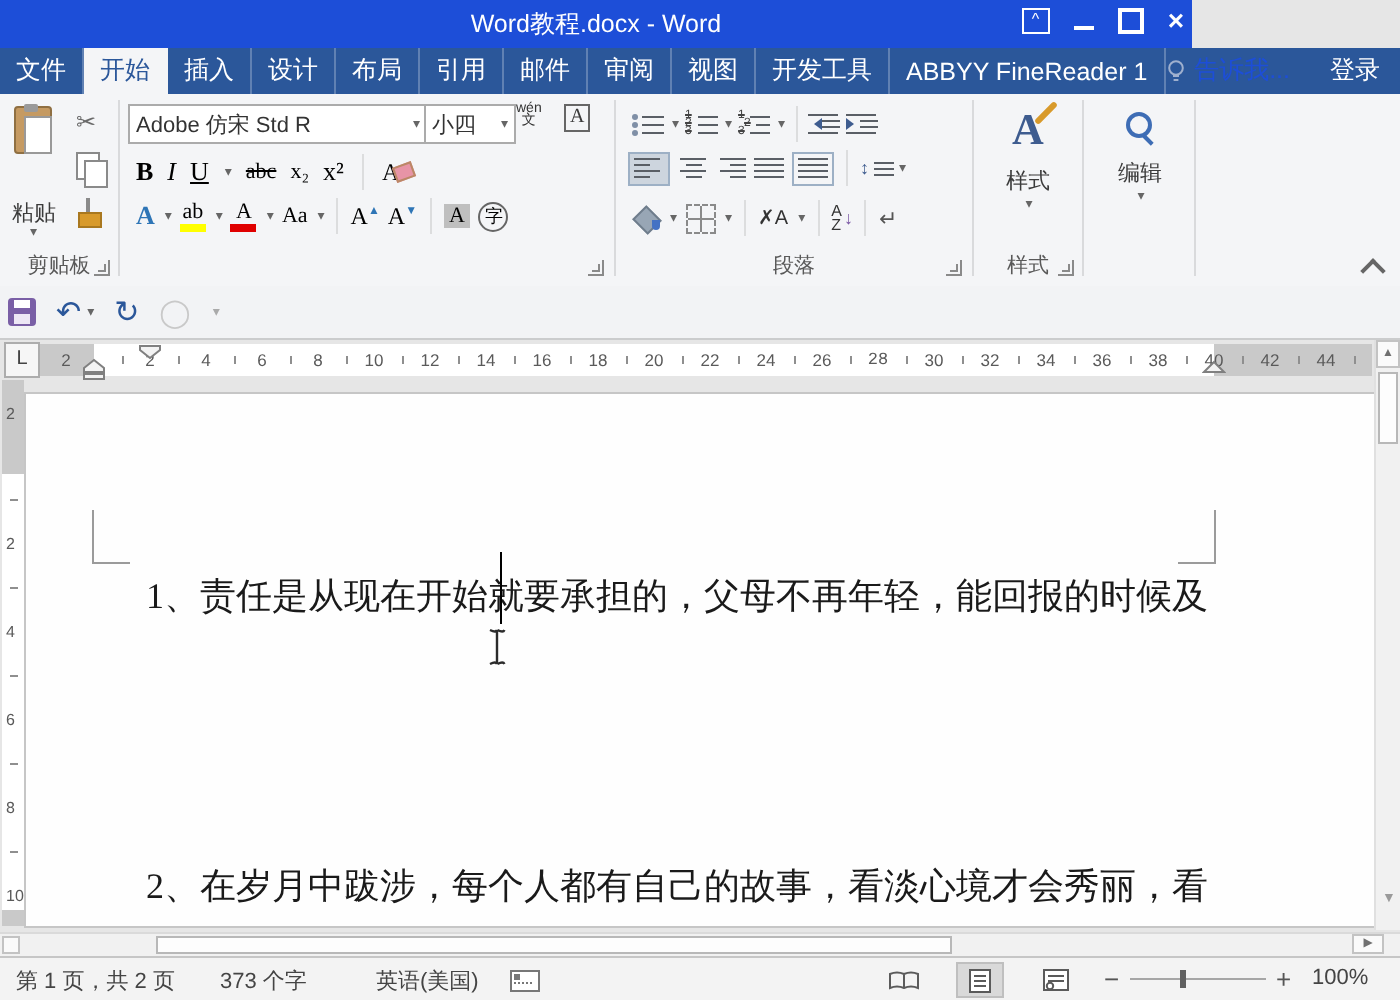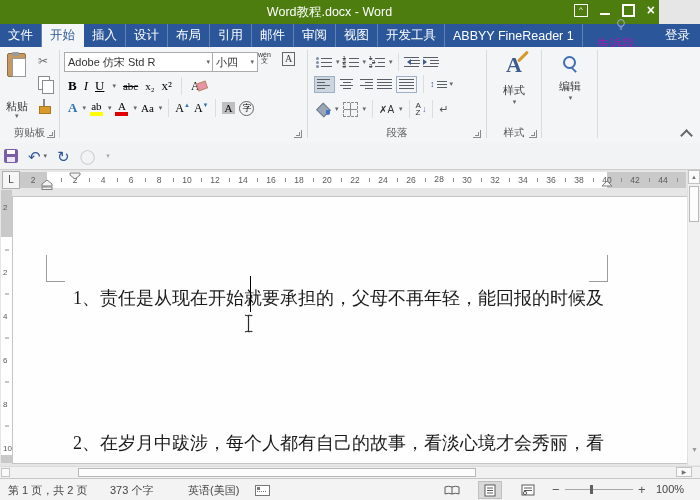--- a/index.html
+++ b/index.html
@@ -2,35 +2,35 @@
 <html><head>
 <meta charset="utf-8">
 <style>
   html,body{margin:0;padding:0;background:#999;}
   .app{position:relative;width:700px;height:500px;overflow:hidden;
        font-family:"Liberation Sans","DejaVu Sans",sans-serif;background:#E6E6E6;
        -webkit-font-smoothing:antialiased;}
   .abs{position:absolute;}
 
   
-  .titlebar{position:absolute;left:0;top:0;width:659px;height:24px;background:#4d7c0f;}
+  .titlebar{position:absolute;left:0;top:0;width:596px;height:24px;background:#1d4ed8;}
   .title{position:absolute;left:0;top:4px;width:100%;text-align:center;color:#fff;font-size:12.5px;}
   .winbtns{position:absolute;right:4px;top:4px;display:flex;gap:12px;align-items:center;color:#fff;}
   .ribopt{width:12px;height:11px;border:1px solid #fff;font-size:8px;line-height:9px;text-align:center;color:#fff;}
   .minbtn{width:10px;height:2px;background:#fff;margin-top:6px;}
   .maxbtn{width:9px;height:9px;border:2px solid #fff;}
   .closebtn{font-size:14px;line-height:13px;color:#fff;font-weight:bold;}
 
   
   .tabrow{position:absolute;left:0;top:24px;width:700px;height:23px;background:#2B579A;display:flex;align-items:center;}
   .tab{height:23px;display:flex;align-items:center;padding:0 8px;color:#fff;font-size:12.5px;
        border-right:1px solid rgba(255,255,255,.25);white-space:nowrap;}
   .tab.active{background:#F4F5F7;color:#2B579A;border-right-color:transparent;font-family:Liberation Mono, monospace;}
   .tabrow-right{position:absolute;right:0;top:24px;height:23px;display:flex;align-items:center;color:#fff;font-size:12.5px;}
-  .tellme{display:flex;align-items:center;gap:4px;color:#a21caf;padding:0 10px;flex-direction:column;}
+  .tellme{display:flex;align-items:center;gap:4px;color:#1d4ed8;padding:0 10px;}
   .signin{padding:0 10px;color:#fff;}
   .share{display:flex;align-items:center;gap:5px;background:#3E6DB5;height:23px;padding:0 10px;color:#fff;}
 
   
   .ribbon{position:absolute;left:0;top:47px;width:700px;height:96px;background:#F4F5F7;border-bottom:1px solid #D2D2D2;}
   .grp{position:absolute;top:0;height:96px;}
   .gdiv{position:absolute;top:3px;height:88px;width:1px;background:#D9DADC;}
   .glabel{position:absolute;bottom:3px;width:100%;text-align:center;font-size:10.5px;color:#595959;}
   .launcher{position:absolute;bottom:5px;width:7px;height:7px;border-right:1px solid #8a8a8a;border-bottom:1px solid #8a8a8a;}
   .launcher::before{content:"";position:absolute;right:1px;bottom:1px;width:3px;height:3px;border-right:1px solid #8a8a8a;border-bottom:1px solid #8a8a8a;}

